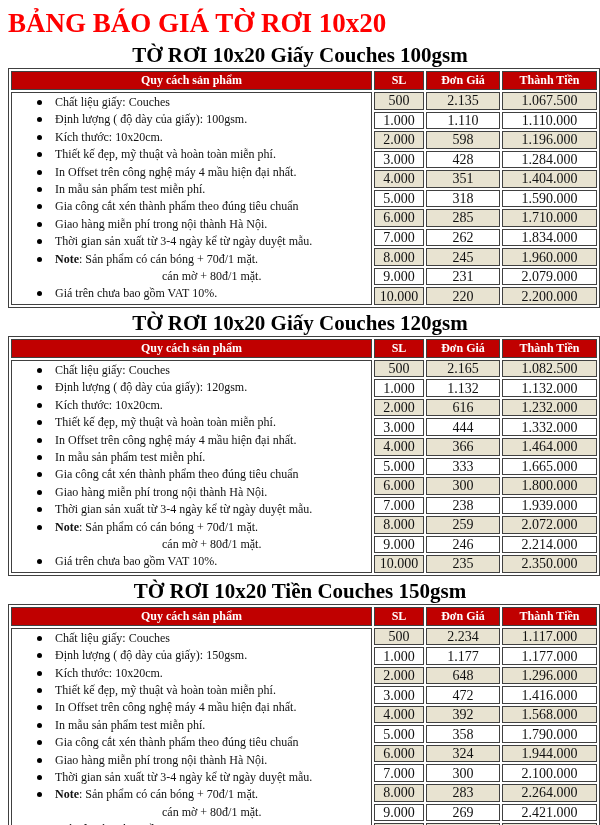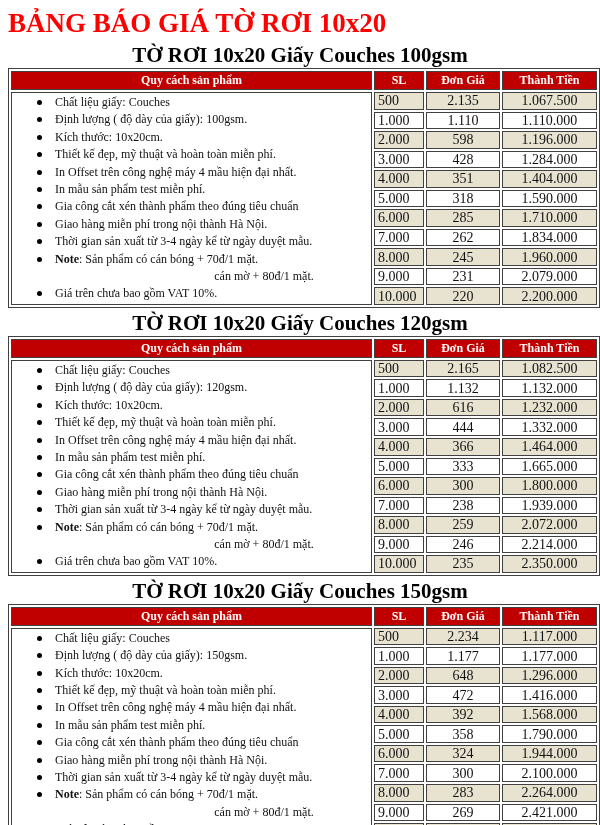--- a/index.html
+++ b/index.html
@@ -68,21 +68,21 @@
     padding: 0 3px;
     overflow: hidden;
     white-space: nowrap;
   }
   td.spec-cell {
     background: #ffffff;
     vertical-align: middle;
     padding: 0;
   }
   td.num { text-align: center; }
-  td.qty { text-align: left; padding-right: 9px; }
+  td.qty { text-align: center; padding-right: 9px; }
   tr.alt td.num, tr.alt td.qty { background: var(--row-alt); }
   ul.specs {
     margin: 0;
     padding: 1px 2px 1px 0;
     list-style: none;
   }
   ul.specs li {
     position: relative;
     padding-left: 40px;
     font-size: 12px;
@@ -93,21 +93,20 @@
     position: absolute;
     left: 22px;
     top: 6px;
     width: 5px;
     height: 5px;
     border-radius: 50%;
     background: #000000;
   }
   ul.specs li.indent {
     padding-left: 147px;
-    text-align: center;
   }
   ul.specs li b { font-weight: bold; }
 </style>
 </head>
 <body>
 
 <div class="page">
   <h1 class="doc-title">BẢNG BÁO GIÁ TỜ RƠI 10x20</h1>
   <div id="sections">
   <section class="price-section">
@@ -290,21 +289,21 @@
             <tr class="alt">
               <td class="qty">10.000</td>
               <td class="num">235</td>
               <td class="num">2.350.000</td>
             </tr>
           </tbody>
     </table>
   </section>
 
   <section class="price-section">
-    <h2 class="section-subtitle">TỜ RƠI 10x20 Giấy Couches 150gsm</h2>
+    <h2 class="section-subtitle">TỜ RƠI 10x20 Tiền Couches 150gsm</h2>
     <table class="price-table">
       <colgroup>
         <col style="width:361px">
         <col style="width:50px">
         <col style="width:74px">
         <col style="width:95px">
       </colgroup>
       <thead>
         <tr>
           <th>Quy cách sản phẩm</th>

